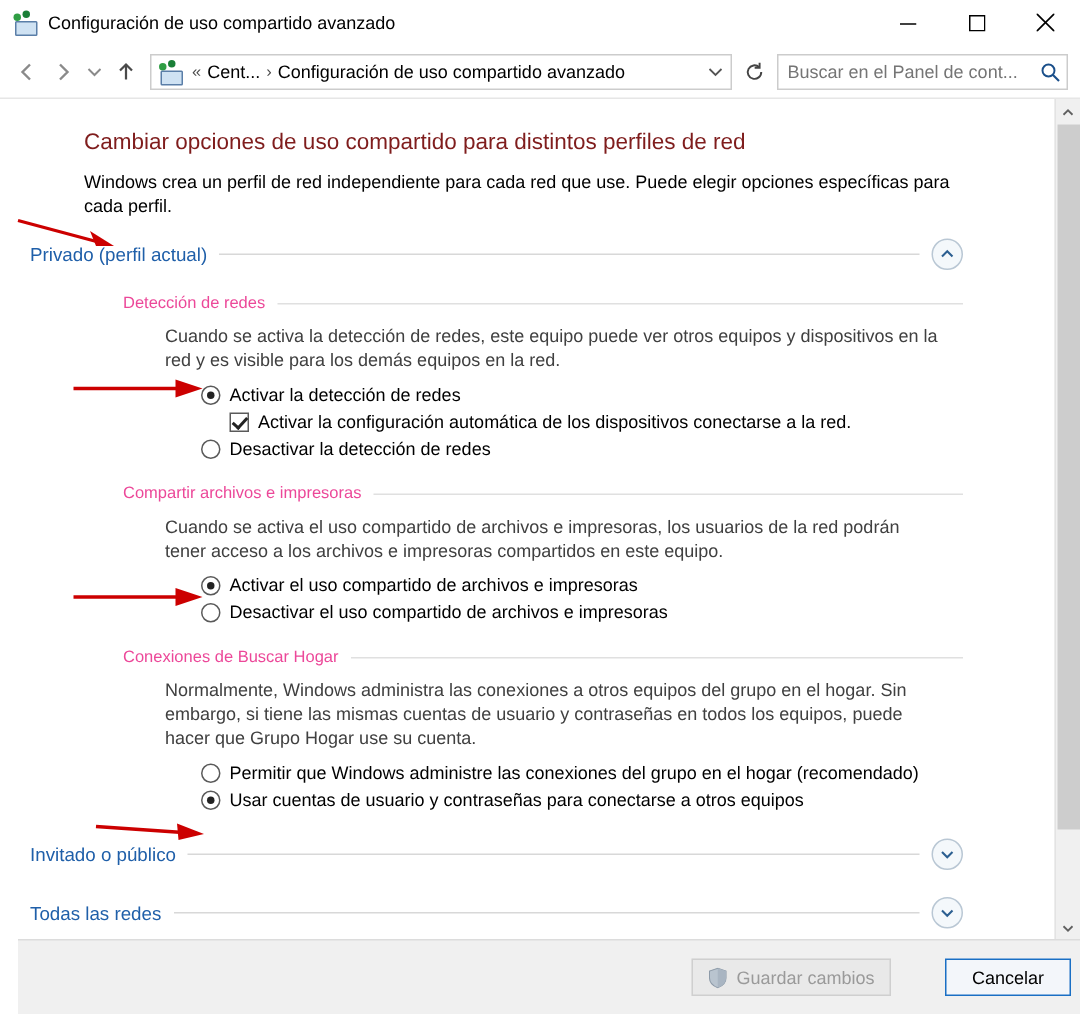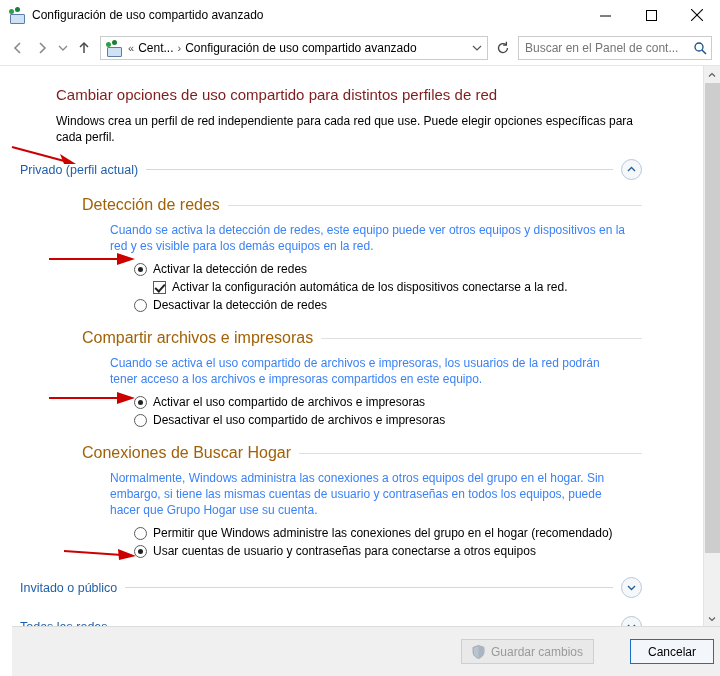--- a/index.html
+++ b/index.html
@@ -247,36 +247,36 @@
     color: #2c5f91;
   }
 
   .sub-header {
     display: flex;
     align-items: center;
     margin: 16px 0 0 82px;
     width: 560px;
   }
   .sub-title {
-    font-size: 16px;
-    color: #a16207;
+    font-size: 11px;
+    color: #ec4899;
     white-space: nowrap;
     padding-right: 8px;
   }
   .sub-line {
     flex: 1;
     height: 1px;
     background: #e0e0e0;
   }
   .desc {
     margin: 8px 0 0 110px;
     width: 520px;
     font-size: 12px;
     line-height: 16px;
-    color: #3b82f6;
+    color: #404040;
   }
   .options {
     margin: 8px 0 0 134px;
   }
   .opt-row {
     display: flex;
     align-items: flex-start;
     margin-top: 3px;
   }
   .radio {

